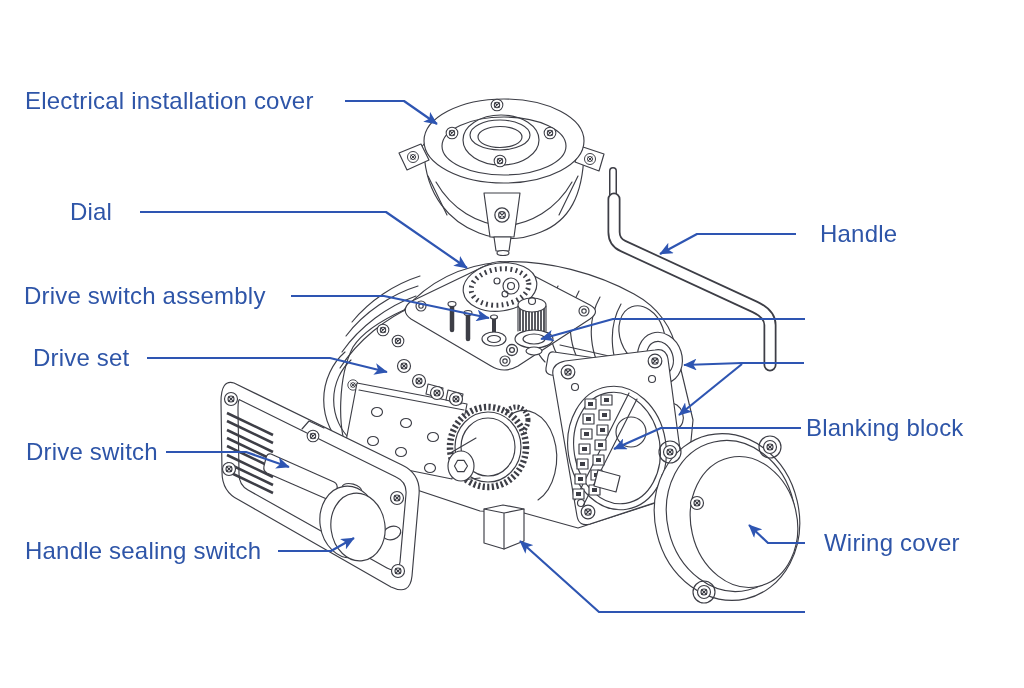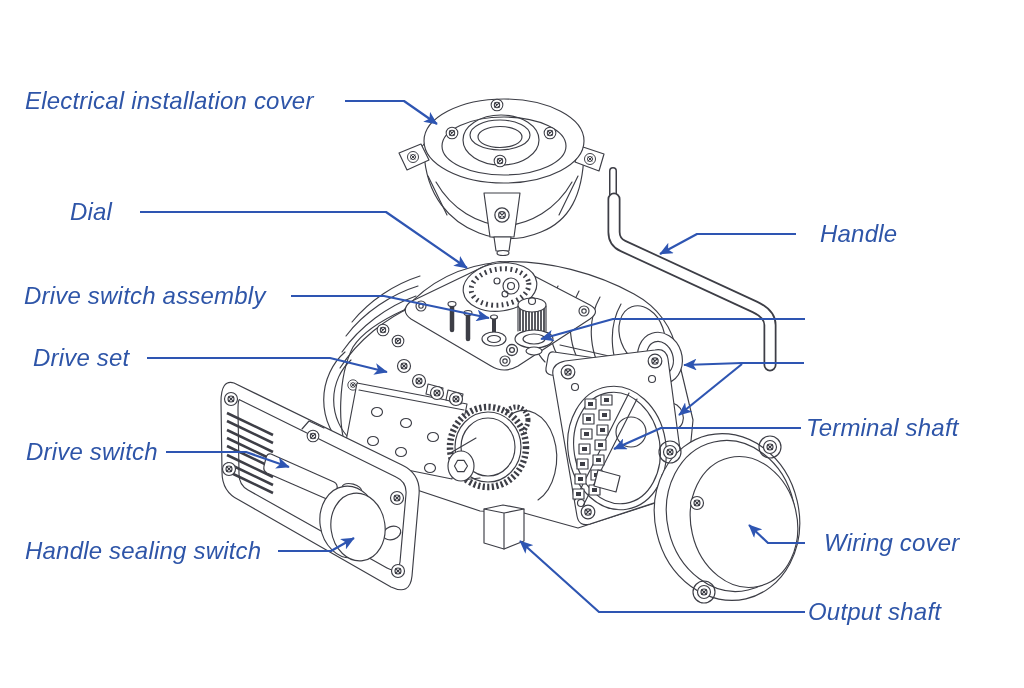--- a/index.html
+++ b/index.html
@@ -7,21 +7,20 @@
     --leader-line:#2e55b2;
     --drawing-line:#3d3e46;
     --background:#ffffff;
   }
   html,body{margin:0;padding:0;}
   .stage{
     position:relative; width:1024px; height:688px;
     background:var(--background);
     font-family:"Liberation Sans", sans-serif;
     overflow:hidden;
-    font-style:italic;
   }
   .stage svg{position:absolute;left:0;top:0;}
   .lbl{
     position:absolute;
     font-size:24px; line-height:26px;
     letter-spacing:.2px;
     color:var(--label-text);
     white-space:nowrap;
   }
   .ln{fill:none;stroke:var(--drawing-line);stroke-width:1.15;stroke-linejoin:round;stroke-linecap:round;}
@@ -257,16 +256,15 @@
     </g>
   </svg>
 
   <div class="lbl" style="left:25px;top:88px">Electrical installation cover</div>
   <div class="lbl" style="left:70px;top:199px">Dial</div>
   <div class="lbl" style="left:24px;top:283px">Drive switch assembly</div>
   <div class="lbl" style="left:33px;top:345px">Drive set</div>
   <div class="lbl" style="left:26px;top:439px">Drive switch</div>
   <div class="lbl" style="left:25px;top:538px">Handle sealing switch</div>
   <div class="lbl" style="left:820px;top:221px">Handle</div>
-  <div class="lbl" style="left:806px;top:415px">Terminal shaft</div>
+  <div class="lbl" style="left:806px;top:415px">Blanking block</div>
   <div class="lbl" style="left:824px;top:530px">Wiring cover</div>
-  <div class="lbl" style="left:808px;top:599px">Output shaft</div>
 </div>
 
 </body></html>

